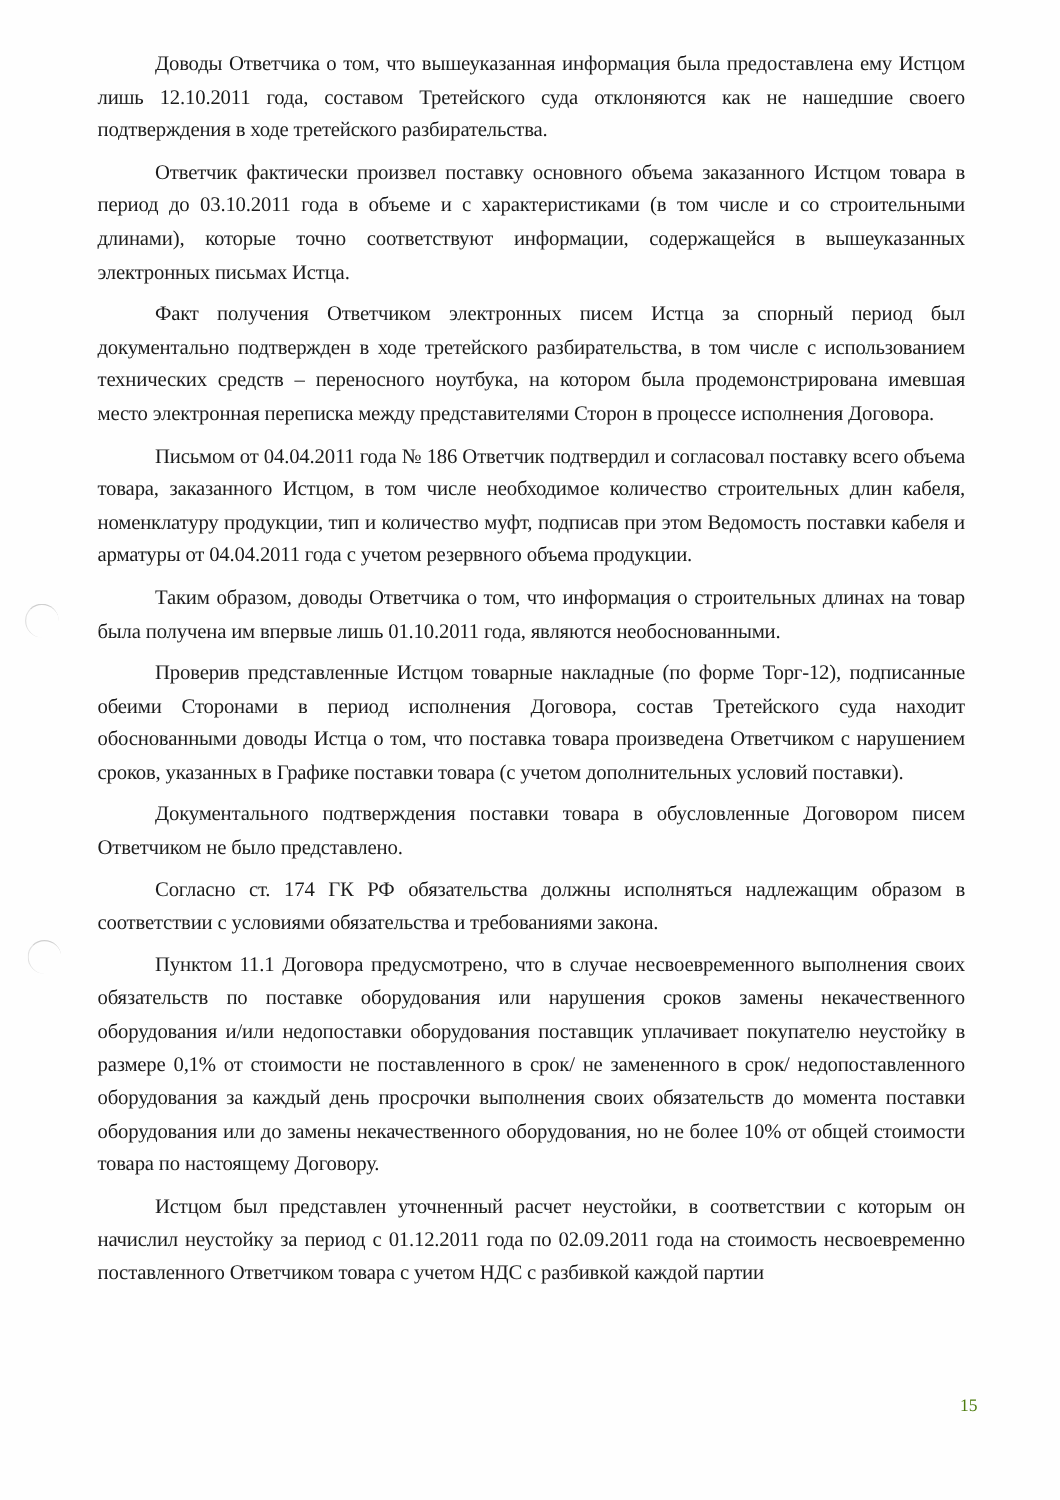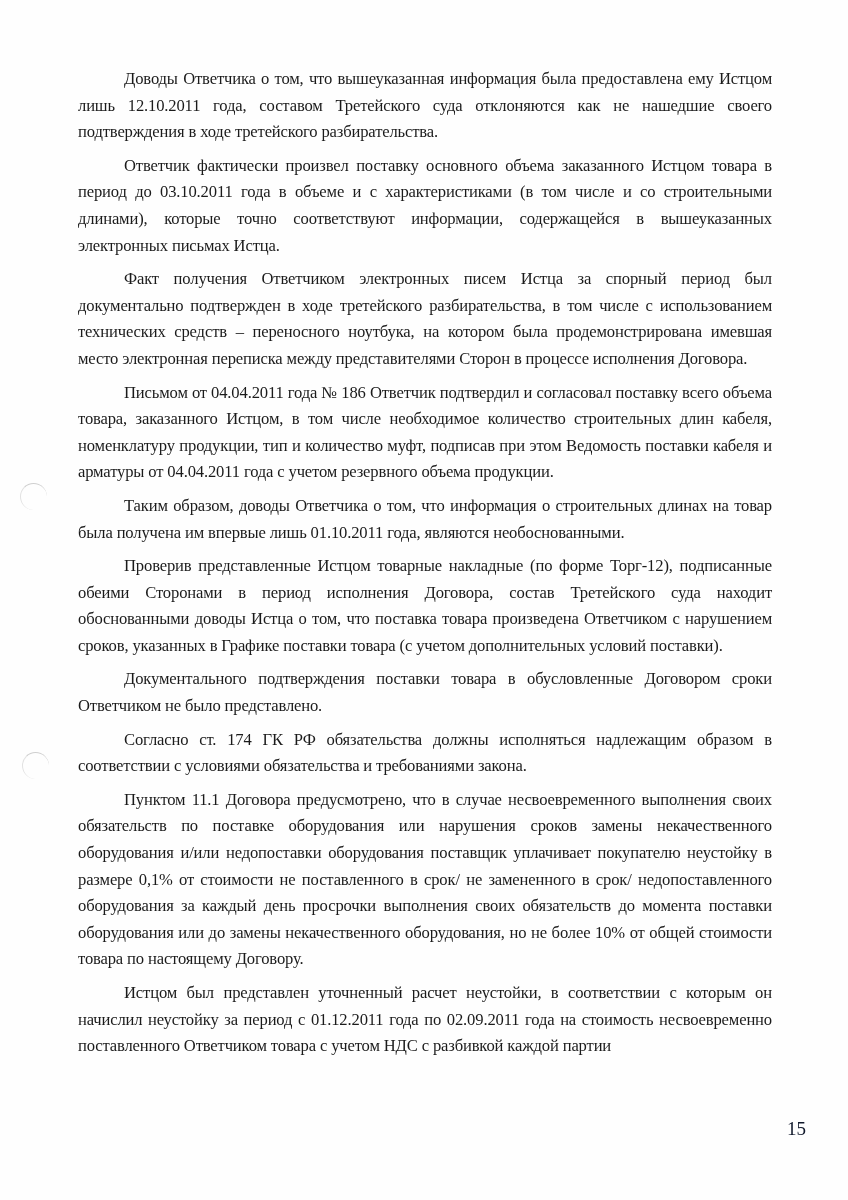--- a/index.html
+++ b/index.html
@@ -1,26 +1,26 @@
 <!DOCTYPE html>
 <html><head>
   <meta charset="utf-8">
   <style>
     html, body { margin: 0; padding: 0; }
     body {
       width: 848px; height: 1200px; background: #fefefe; position: relative; overflow: hidden;
       font-family: "Liberation Serif", "DejaVu Serif", serif; color: #1b1b1b;
     }
-    .page { position: absolute; left: 78px; top: 38px; width: 694px; margin-top: 28px; }
+    .page { position: absolute; left: 78px; top: 38px; width: 694px; }
     .para {
       margin: 0 0 7px 0; font-size: 16.6px; line-height: 26.6px;
       text-align: justify; text-indent: 46px; letter-spacing: -0.15px;
     }
     .pagenum {
-      position: absolute; left: 787px; top: 1118px; font-size: 19px; color: #0f172a;
+      position: absolute; left: 768px; top: 1118px; font-size: 14px; color: #4d7c0f;
     }
     .punch {
       position: absolute; width: 26px; height: 26px; border-radius: 50%;
       border-top: 1px solid #cfcfcf; border-left: 1px solid #e2e2e2;
     }
     .punch.p1 { left: 20px; top: 483px; }
     .punch.p2 { left: 22px; top: 752px; }
   </style>
 </head>
 <body>
@@ -28,19 +28,19 @@
 <div class="punch p1"></div>
 <div class="punch p2"></div>
 
 <div class="page">
   <p class="para">Доводы Ответчика о том, что вышеуказанная информация была предоставлена ему Истцом лишь 12.10.2011 года, составом Третейского суда отклоняются как не нашедшие своего подтверждения в ходе третейского разбирательства.</p>
   <p class="para">Ответчик фактически произвел поставку основного объема заказанного Истцом товара в период до 03.10.2011 года в объеме  и с характеристиками (в том числе и со строительными длинами), которые точно соответствуют информации, содержащейся в вышеуказанных электронных письмах Истца.</p>
   <p class="para">Факт получения Ответчиком электронных писем Истца за спорный период был документально подтвержден в ходе третейского разбирательства, в том числе с использованием технических средств – переносного ноутбука, на котором была продемонстрирована имевшая место электронная переписка между представителями Сторон в процессе исполнения Договора.</p>
   <p class="para">Письмом от 04.04.2011 года № 186 Ответчик подтвердил и согласовал поставку всего объема товара, заказанного Истцом, в том числе необходимое количество строительных длин кабеля, номенклатуру продукции, тип и количество муфт, подписав при этом Ведомость поставки кабеля и арматуры от 04.04.2011 года с учетом резервного объема продукции.</p>
   <p class="para">Таким образом, доводы Ответчика о том, что информация о строительных длинах на товар была получена им впервые лишь 01.10.2011 года, являются необоснованными.</p>
   <p class="para">Проверив представленные Истцом товарные накладные (по форме Торг-12), подписанные обеими Сторонами в период исполнения Договора, состав Третейского суда находит обоснованными доводы Истца о том, что поставка товара произведена Ответчиком с нарушением сроков, указанных в Графике поставки товара (с учетом дополнительных условий поставки).</p>
-  <p class="para">Документального подтверждения поставки товара в обусловленные Договором сроки Ответчиком не было представлено.</p>
+  <p class="para">Документального подтверждения поставки товара в обусловленные Договором писем Ответчиком не было представлено.</p>
   <p class="para">Согласно ст. 174 ГК РФ обязательства должны исполняться надлежащим образом в соответствии с условиями обязательства и требованиями закона.</p>
   <p class="para">Пунктом 11.1 Договора предусмотрено, что в случае несвоевременного выполнения своих обязательств по поставке оборудования или нарушения сроков замены некачественного оборудования и/или недопоставки оборудования поставщик уплачивает покупателю неустойку в размере 0,1% от стоимости не поставленного в срок/ не замененного в срок/ недопоставленного оборудования за каждый день просрочки выполнения своих обязательств до момента поставки оборудования или до замены некачественного оборудования, но не более 10% от общей стоимости товара по настоящему Договору.</p>
   <p class="para">Истцом был представлен уточненный расчет неустойки, в соответствии с которым он начислил неустойку за период с 01.12.2011 года по 02.09.2011 года на стоимость несвоевременно поставленного Ответчиком товара с учетом НДС с разбивкой каждой партии</p>
 </div>
 
 <div class="pagenum">15</div>
 
 </body></html>

